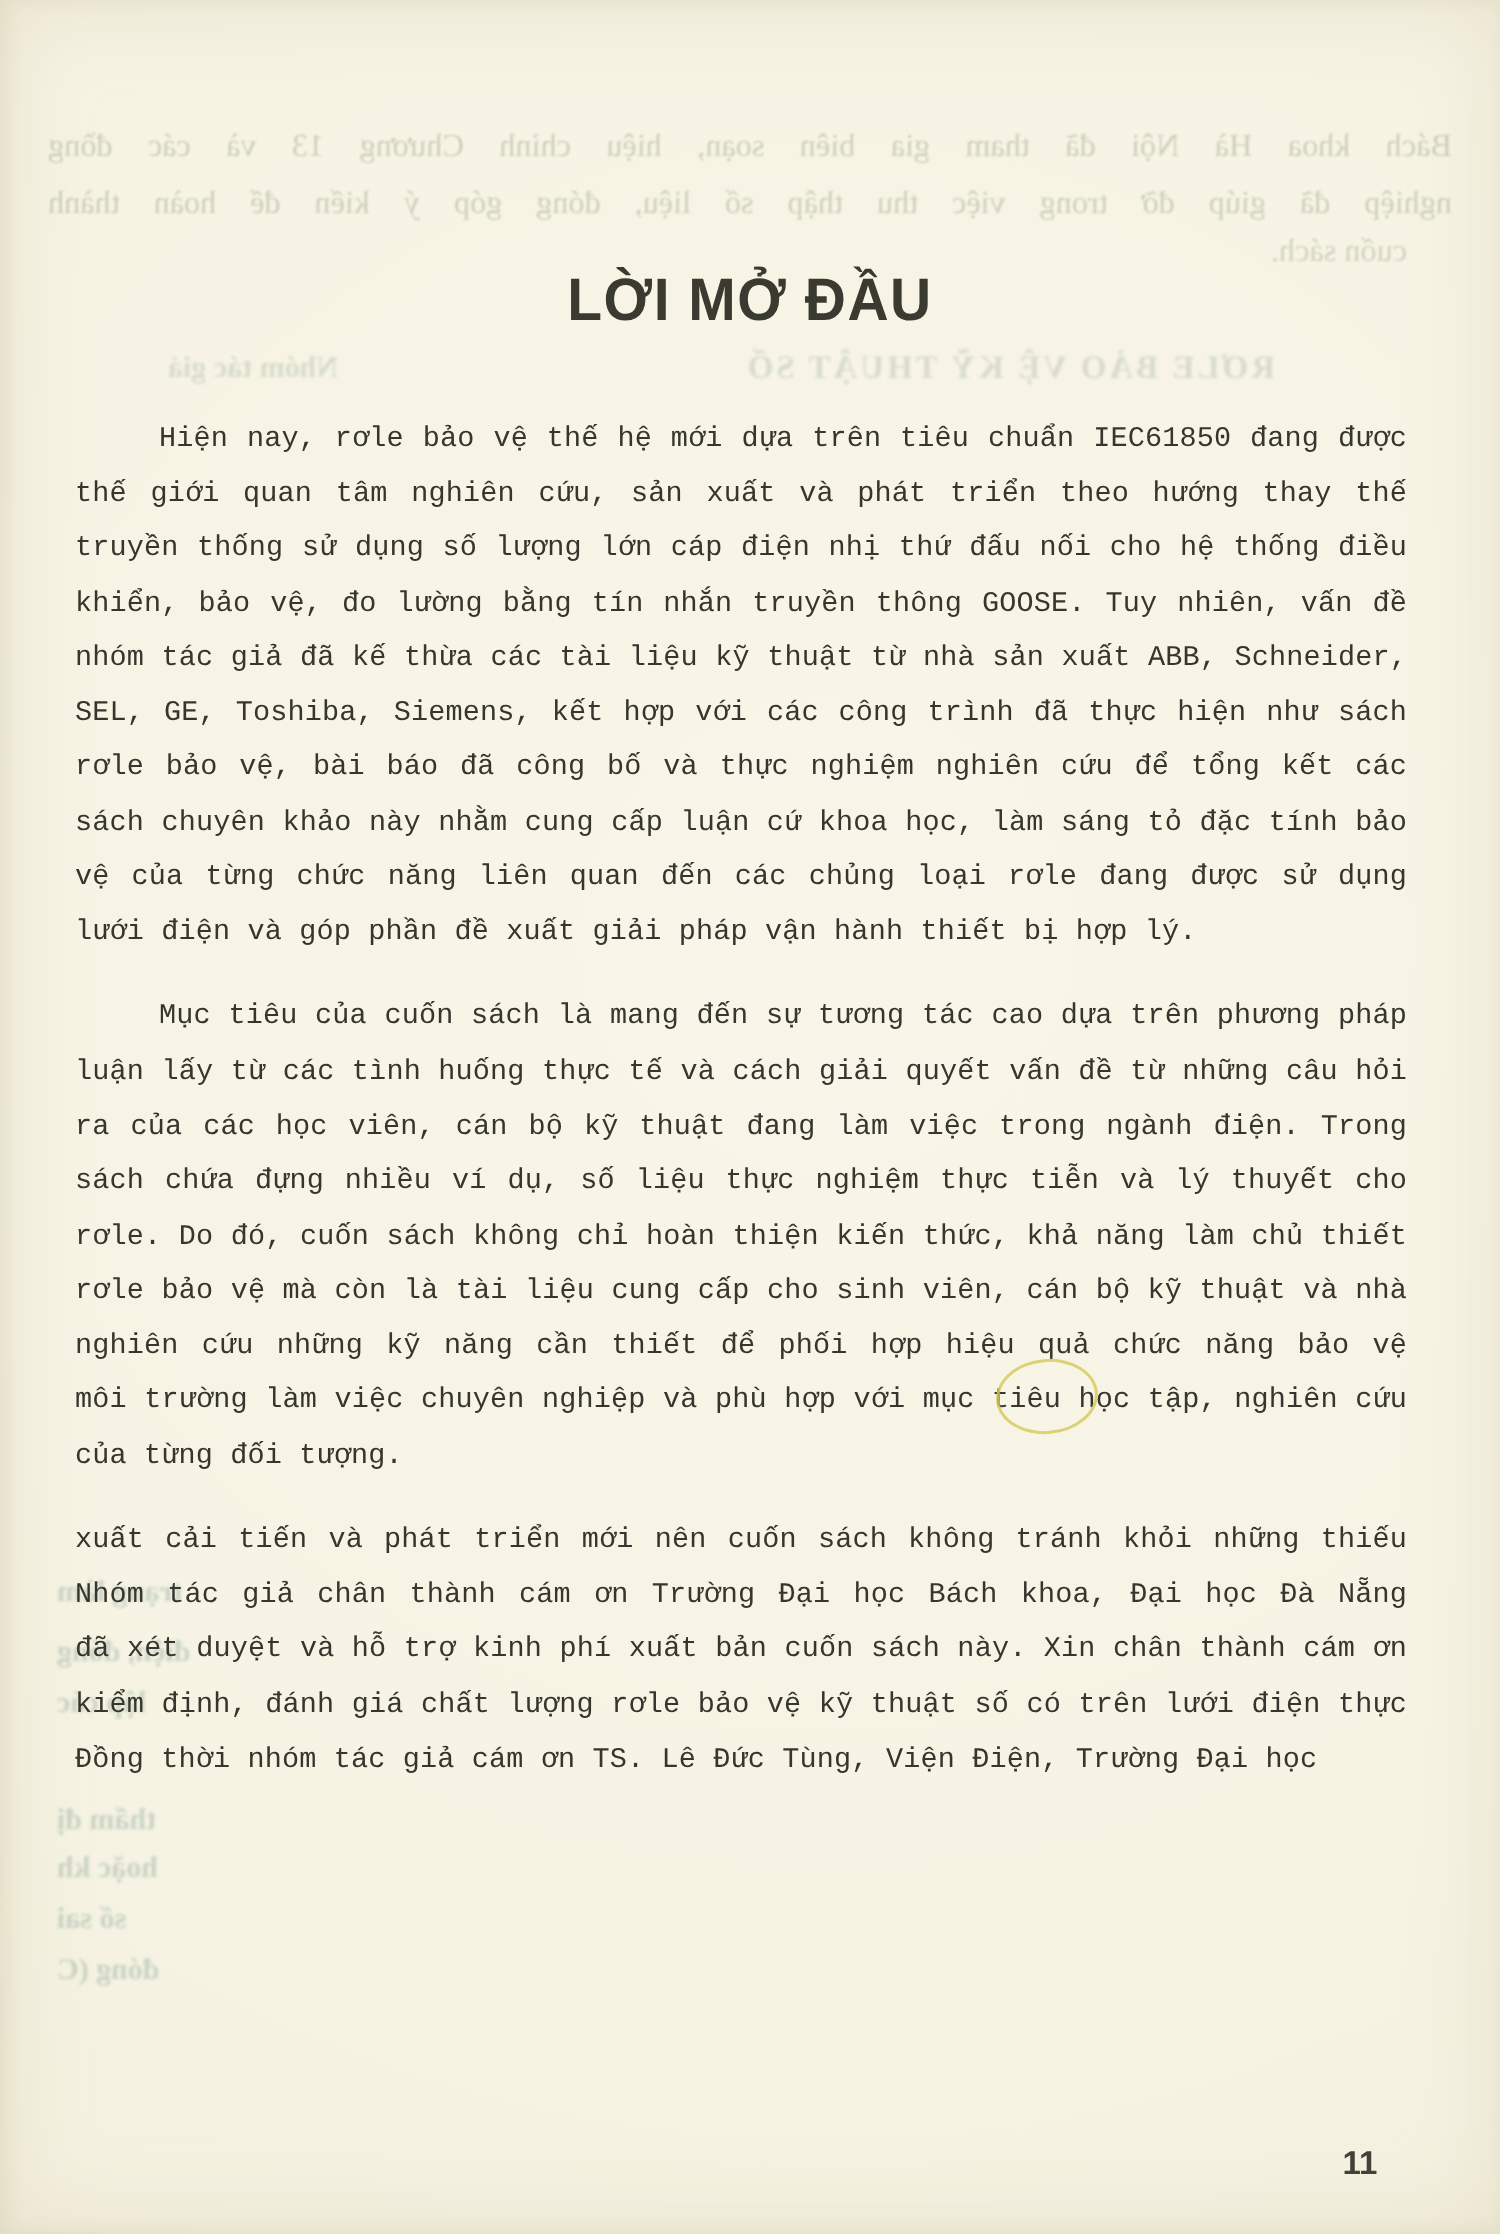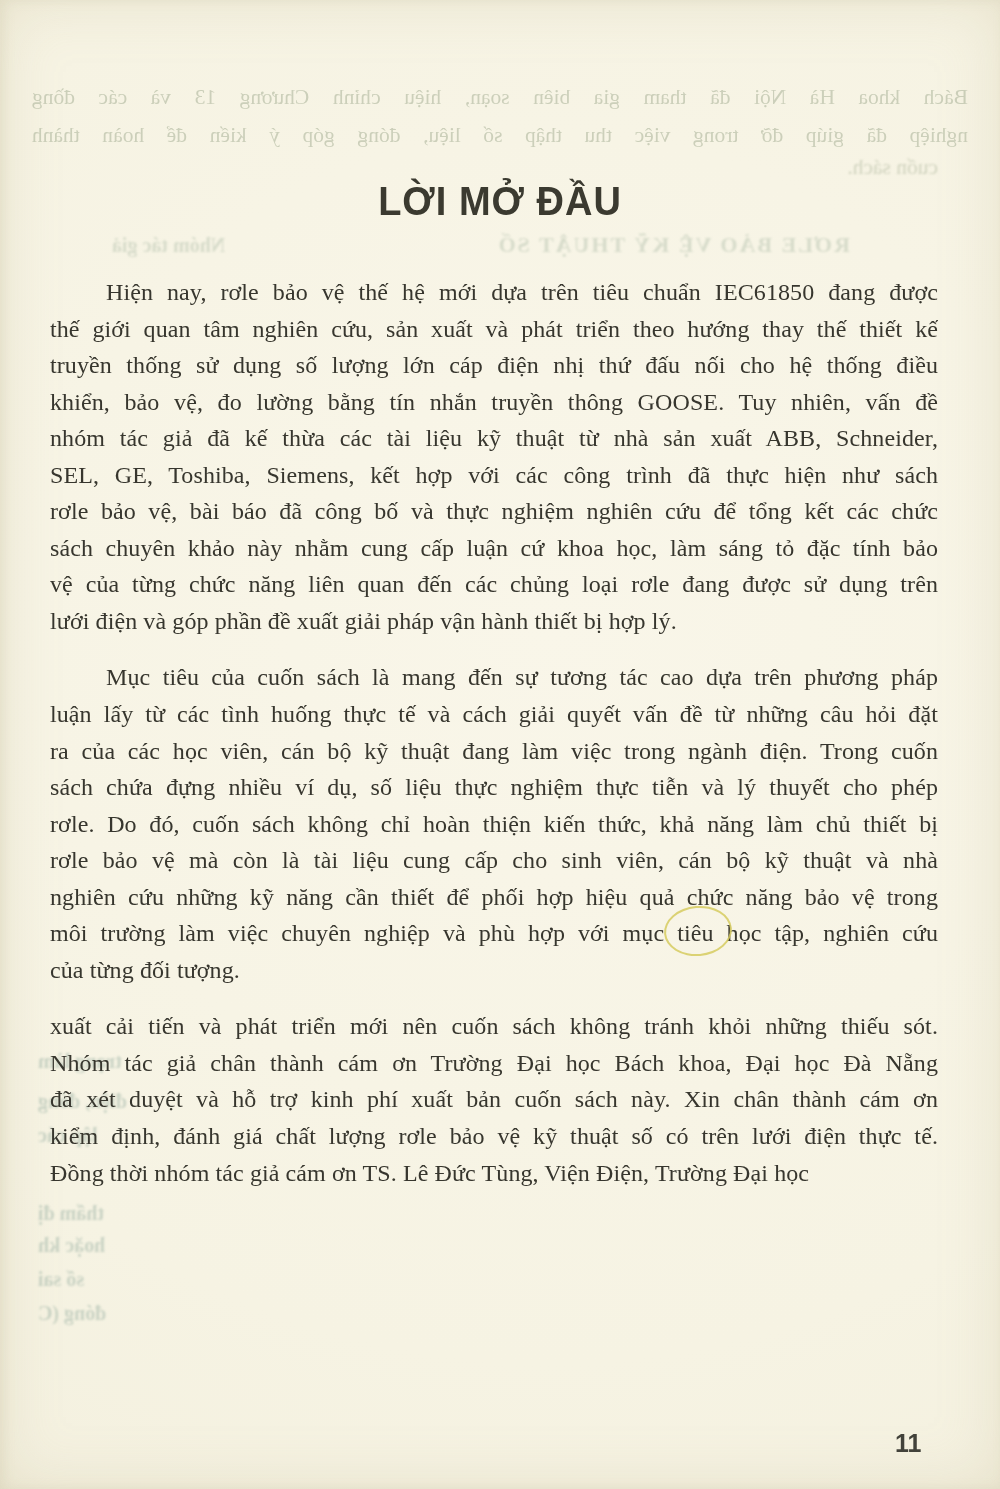--- a/index.html
+++ b/index.html
@@ -47,38 +47,39 @@
     text-align:center;
     font-family:"Liberation Sans","DejaVu Sans",sans-serif;
     font-weight:bold;font-size:38px;letter-spacing:1px;
     color:#3b3a30;
     transform:scaleY(1.05);
   }
   .body-text{position:absolute;top:274px;left:50px;width:888px;}
   .para{margin:0 0 20px 0;}
   .line{
     height:36.55px;line-height:36.55px;
-    font-size:24px;
+    font-size:19px;
     text-align:justify;text-align-last:justify;
     overflow:hidden;
     letter-spacing:.1px;
+    font-family:Liberation Mono, monospace;
   }
   .line.first{text-indent:56px;}
   .line.last{text-align-last:left;}
   .pen-circle{
     position:absolute;top:906px;left:664px;width:64px;height:46px;
     border:2px solid rgba(214,203,95,.85);
     border-radius:50%;
     transform:rotate(-5deg);
     pointer-events:none;
   }
   .page-number{
     position:absolute;top:1429px;left:895px;
     font-family:"Liberation Sans","DejaVu Sans",sans-serif;
-    font-weight:bold;font-size:25px;color:#42423a;
+    font-weight:bold;font-size:22px;color:#42423a;
   }
 </style>
 </head>
 <body>
 
 <div class="page">
 
   <div class="ghost ghost-line" style="top:80px">Bách khoa Hà Nội đã tham gia biên soạn, hiệu chỉnh Chương 13 và các đồng</div>
   <div class="ghost ghost-line" style="top:118px">nghiệp đã giúp đỡ trong việc thu thập số liệu, đóng góp ý kiến để hoàn thành</div>
   <div class="ghost ghost-short" style="top:152px">cuốn sách.</div>

